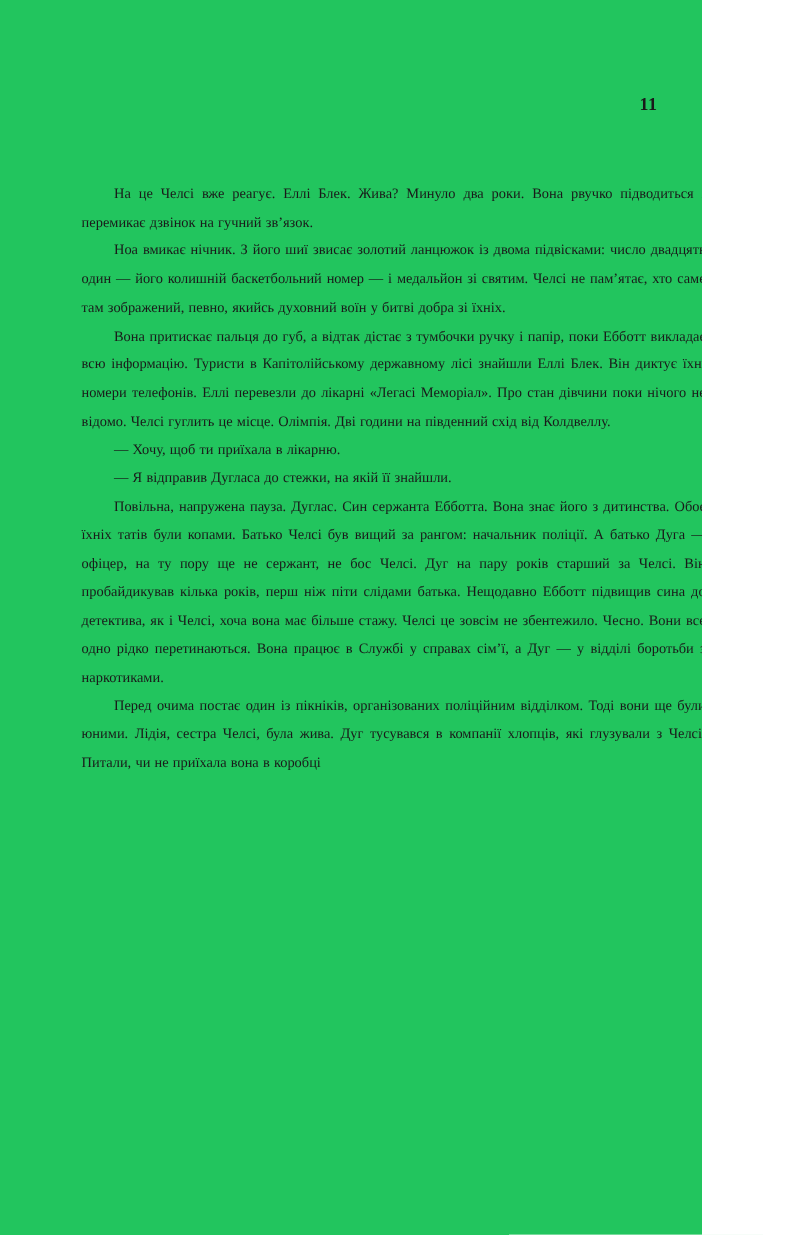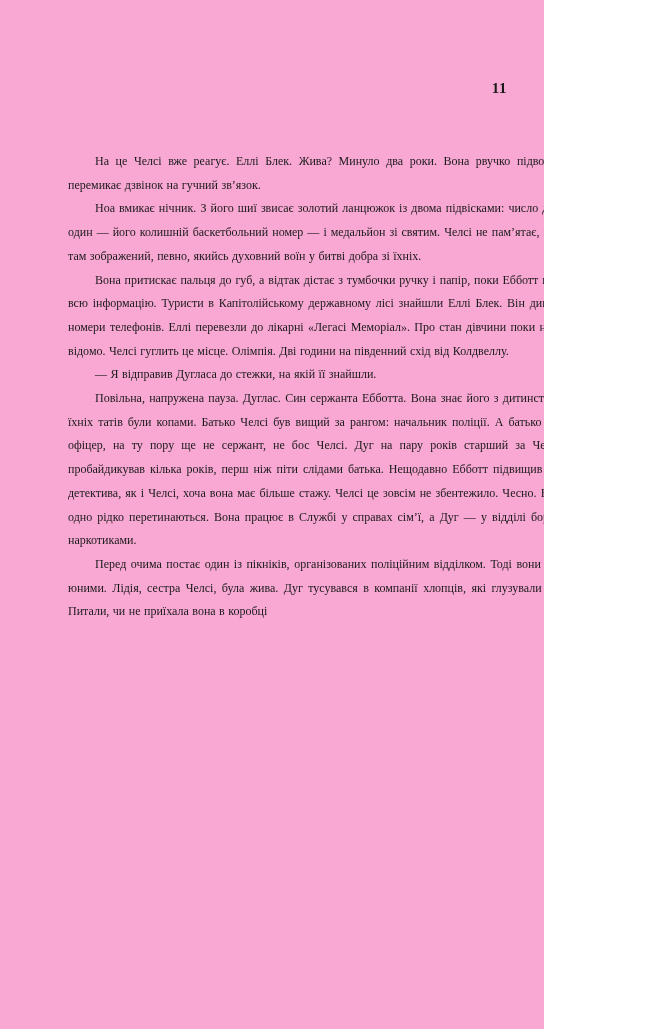--- a/index.html
+++ b/index.html
@@ -2,23 +2,23 @@
 <html lang="uk"><head>
 <meta charset="utf-8">
 <style>
   html, body {
     margin: 0;
     padding: 0;
     background: #ffffff;
   }
   .page {
     position: relative;
-    width: 544px;
+    width: 585px;
     height: 1029px;
-    background: #f9a8d4;
+    background: #22c55e;
     color: #1a1a1a;
     font-family: "Liberation Serif", "DejaVu Serif", serif;
     overflow: hidden;
     box-sizing: border-box;
   }
   .page-number {
     position: absolute;
     top: 80px;
     right: 37px;
     font-size: 15px;
@@ -46,17 +46,18 @@
 </head>
 <body>
 
 <div class="page">
   <div class="page-number">11</div>
 
   <div class="text-block">
     <p>На це Челсі вже реагує. Еллі Блек. Жива? Минуло два роки. Вона рвучко підводиться і перемикає дзвінок на гучний зв’язок.</p>
     <p>Ноа вмикає нічник. З його шиї звисає золотий ланцюжок із двома підвісками: число двадцять один — його колишній баскетбольний номер — і медальйон зі святим. Челсі не пам’ятає, хто саме там зображений, певно, якийсь духовний воїн у битві добра зі їхніх.</p>
     <p>Вона притискає пальця до губ, а відтак дістає з тумбочки ручку і папір, поки Ебботт викладає всю інформацію. Туристи в Капітолійському державному лісі знайшли Еллі Блек. Він диктує їхні номери телефонів. Еллі перевезли до лікарні «Легасі Меморіал». Про стан дівчини поки нічого не відомо. Челсі гуглить це місце. Олімпія. Дві години на південний схід від Колдвеллу.</p>
+    <p>— Хочу, щоб ти приїхала в лікарню.</p>
     <p>— Я відправив Дугласа до стежки, на якій її знайшли.</p>
     <p>Повільна, напружена пауза. Дуглас. Син сержанта Ебботта. Вона знає його з дитинства. Обоє їхніх татів були копами. Батько Челсі був вищий за рангом: начальник поліції. А батько Дуга — офіцер, на ту пору ще не сержант, не бос Челсі. Дуг на пару років старший за Челсі. Він пробайдикував кілька років, перш ніж піти слідами батька. Нещодавно Ебботт підвищив сина до детектива, як і Челсі, хоча вона має більше стажу. Челсі це зовсім не збентежило. Чесно. Вони все одно рідко перетинаються. Вона працює в Службі у справах сім’ї, а Дуг — у відділі боротьби з наркотиками.</p>
     <p>Перед очима постає один із пікніків, організованих поліційним відділком. Тоді вони ще були юними. Лідія, сестра Челсі, була жива. Дуг тусувався в компанії хлопців, які глузували з Челсі. Питали, чи не приїхала вона в коробці</p>
   </div>
 </div>
 
 </body></html>

